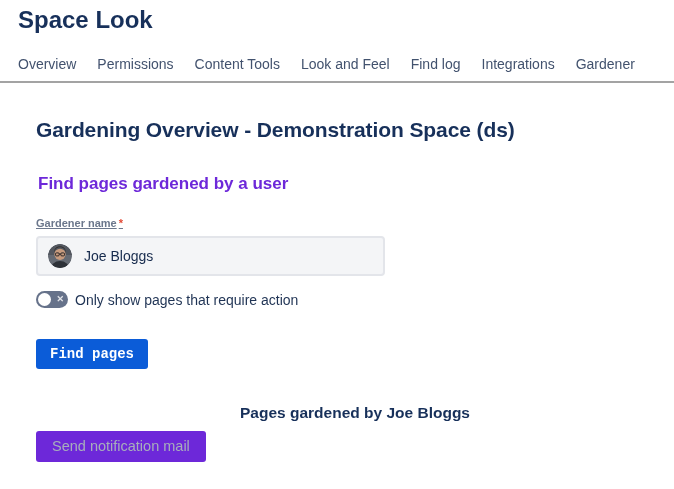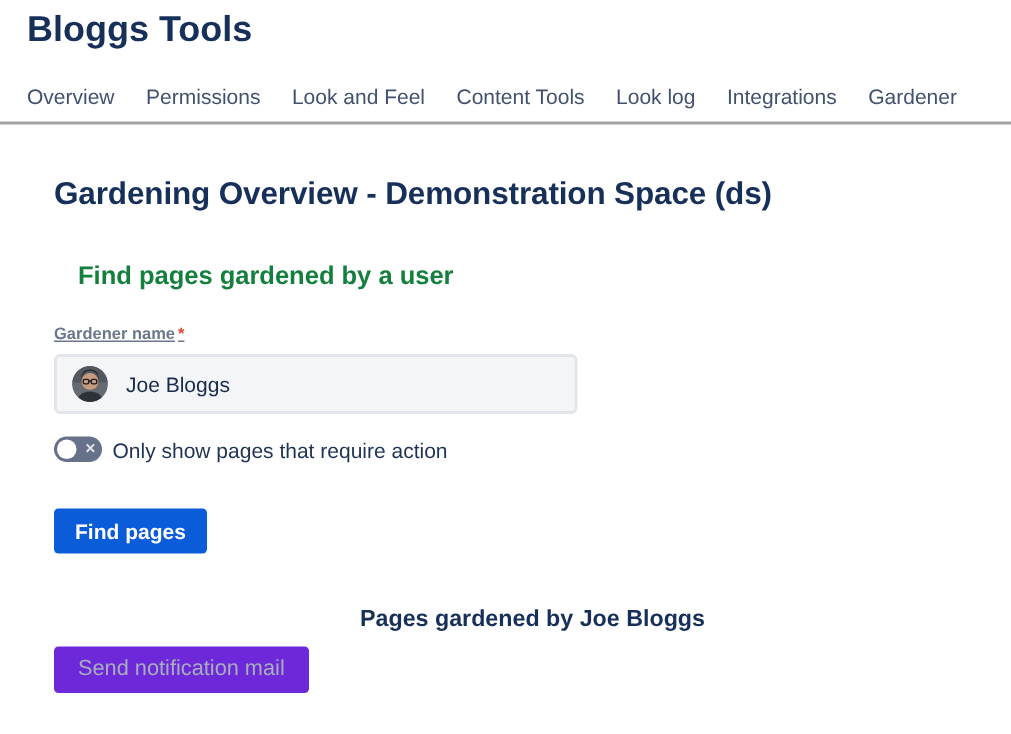--- a/index.html
+++ b/index.html
@@ -35,24 +35,24 @@
   }
   .content { padding: 35px 0 0 36px; }
   .section-heading {
     margin: 0;
     font-size: 21px;
     font-weight: 700;
     color: #17305A;
     letter-spacing: -0.1px;
   }
   .sub-heading {
-    margin: 32px 0 0 16px;
+    margin: 32px 0 0 2px;
     font-size: 17px;
     font-weight: 700;
-    color: #15803d;
+    color: #6d28d9;
   }
   .field-label {
     margin-top: 23px;
     font-size: 11px;
     font-weight: 700;
     color: #6B778C;
     text-decoration: underline;
   }
   .required-marker { color: #E34935; margin-left: 2px; font-weight: 700; }
   .user-field {
@@ -105,21 +105,21 @@
     font-weight: 700;
     color: #E3E5EA;
     line-height: 1;
   }
   .toggle-label { font-size: 14px; color: #1F3354; }
   .find-button {
     display: block;
     margin-top: 31px;
     background: #0B5CD8;
     color: #ffffff;
-    font-family: Liberation Sans, sans-serif;
+    font-family: Liberation Mono, monospace;
     font-size: 14px;
     font-weight: 700;
     line-height: 16px;
     padding: 7px 14px;
     border: none;
     border-radius: 3px;
     cursor: pointer;
   }
   .results-heading {
     margin: 35px 0 0 0;
@@ -140,29 +140,29 @@
     padding: 8px 16px;
     border: none;
     border-radius: 3px;
     cursor: not-allowed;
   }
 </style>
 </head>
 <body>
 
 <header class="page-header">
-  <h1 class="page-title">Bloggs Tools</h1>
+  <h1 class="page-title">Space Look</h1>
 </header>
 
 <nav class="tab-bar">
   <span class="tab">Overview</span>
   <span class="tab">Permissions</span>
+  <span class="tab">Content Tools</span>
   <span class="tab">Look and Feel</span>
-  <span class="tab">Content Tools</span>
-  <span class="tab">Look log</span>
+  <span class="tab">Find log</span>
   <span class="tab">Integrations</span>
   <span class="tab">Gardener</span>
 </nav>
 
 <main class="content">
   <h2 class="section-heading">Gardening Overview - Demonstration Space (ds)</h2>
 
   <h3 class="sub-heading">Find pages gardened by a user</h3>
 
   <div class="field-label"><span>Gardener name</span><span class="required-marker">*</span></div>

